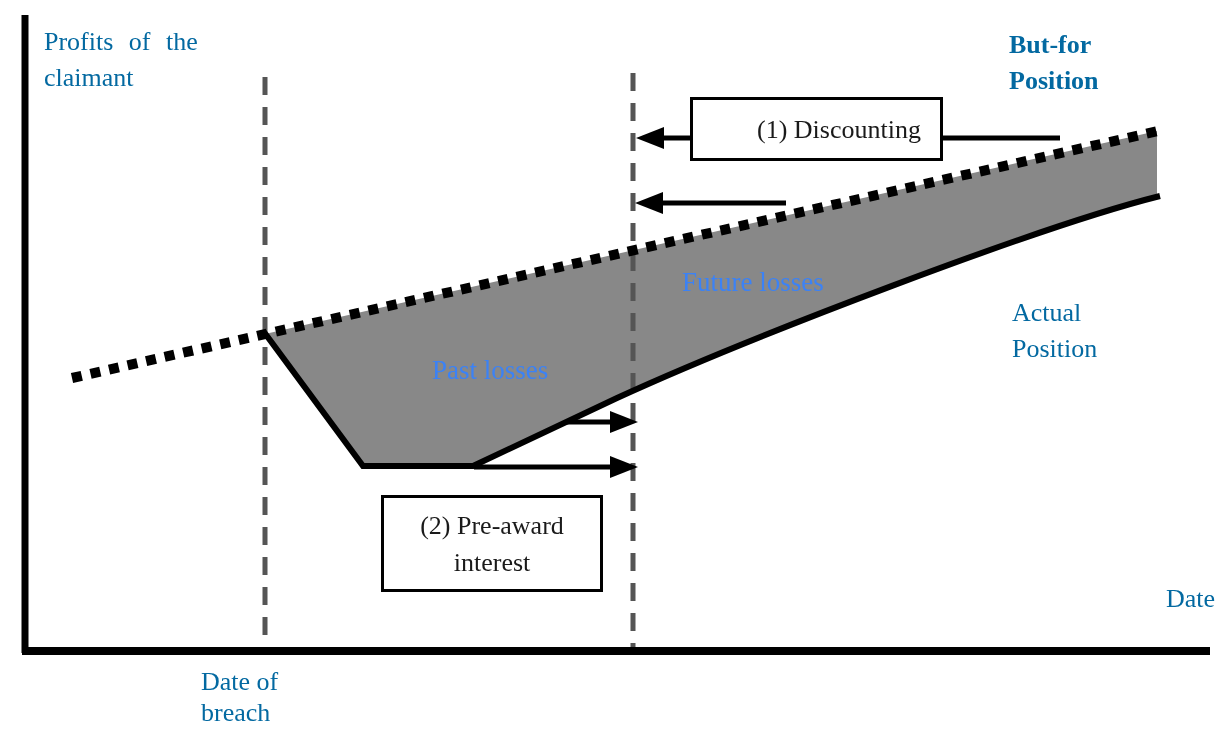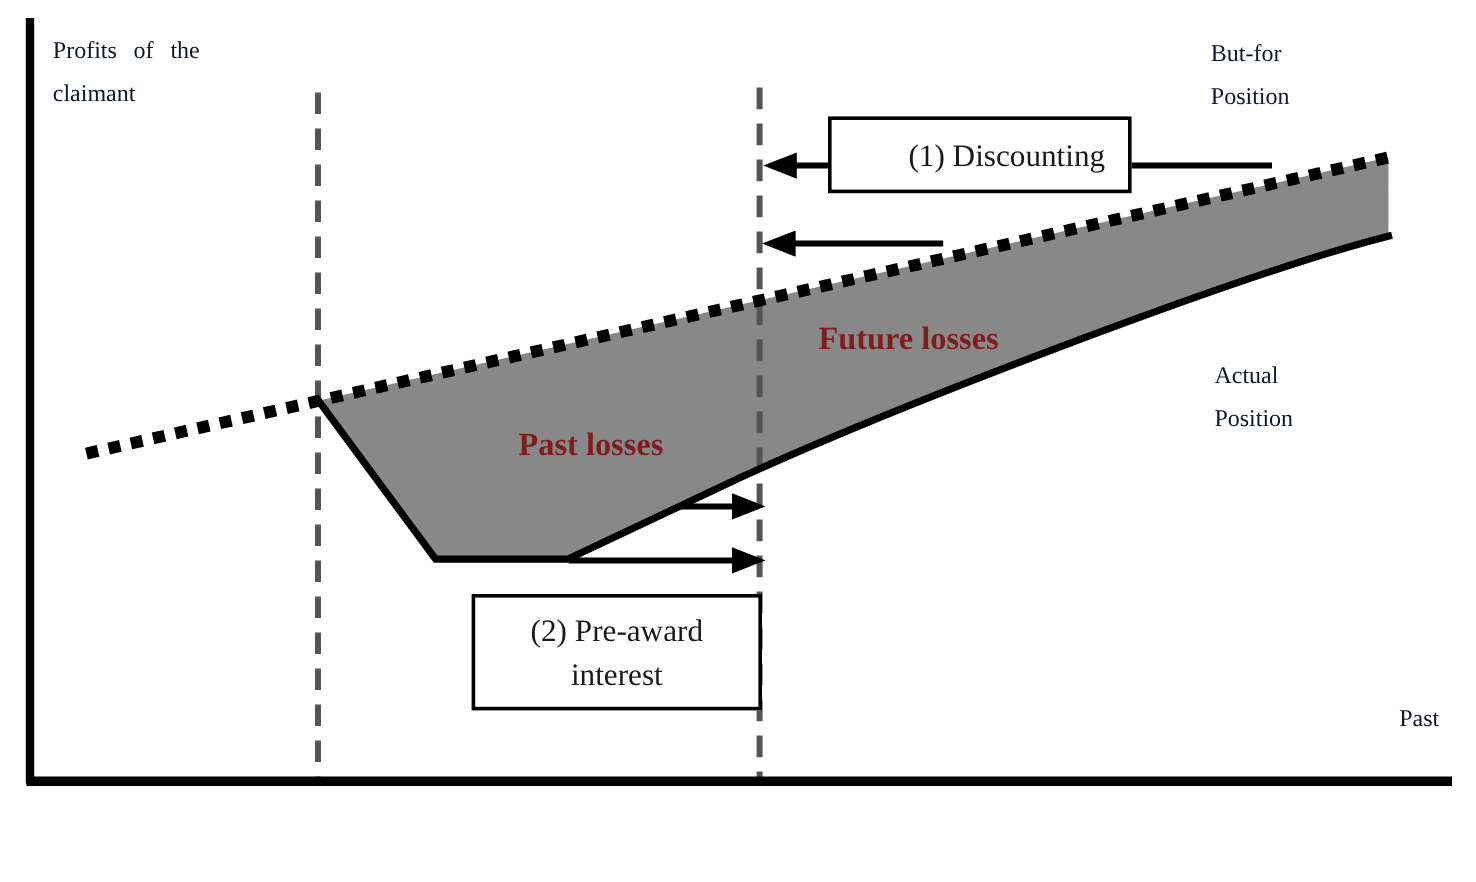--- a/index.html
+++ b/index.html
@@ -7,26 +7,26 @@
     position:relative;
     width:1230px;height:735px;
     background:#ffffff;
     font-family:"Liberation Serif","DejaVu Serif",serif;
     color:#1a1a1a;
     overflow:hidden;
   }
   #plot-svg{position:absolute;left:0;top:0;width:1230px;height:735px;}
   .lbl{
     position:absolute;
-    font-size:20px;
+    font-size:26px;
     line-height:36px;
     white-space:pre-line;
-    color:#0f172a;
+    color:#0369a1;
   }
-  .lbl.white{color:#7f1d1d;font-size:27px;font-weight:bold;}
+  .lbl.white{color:#3b82f6;font-size:27px;}
   .annot-box{
     position:absolute;
     background:#ffffff;
     border:3px solid #000000;
     display:flex;align-items:center;justify-content:center;
     text-align:center;
     font-size:26px;
     line-height:37px;
     white-space:pre-line;
     box-sizing:border-box;
@@ -64,36 +64,38 @@
 
     <line x1="567" y1="422" x2="613" y2="422" stroke="#000000" stroke-width="5"></line>
     <polygon points="638,422 610,411 610,433" fill="#000000"></polygon>
     <line x1="474" y1="467" x2="613" y2="467" stroke="#000000" stroke-width="5"></line>
     <polygon points="638,467 610,456 610,478" fill="#000000"></polygon>
   </svg>
 
   <div class="lbl wsp" style="left:44px;top:24px;">Profits of the
 claimant</div>
 
-  <div class="lbl" style="left:1166px;top:581px;">Past</div>
+  <div class="lbl" style="left:1166px;top:581px;">Date</div>
 
-  <div class="lbl" style="left:1009px;top:27px;">But-for
+  <div class="lbl" style="left:1009px;top:27px;font-weight:bold;">But-for
 Position</div>
 
   <div class="lbl" style="left:1012px;top:255px;margin-top:40px;">Actual
 Position</div>
 
   <div class="lbl white" style="left:432px;top:330px;margin-top:22px;">Past losses</div>
 
   <div class="lbl white" style="left:682px;top:264px;">Future losses</div>
 
   <div class="annot-box" style="left:690px;top:97px;width:253px;height:64px;padding-left:45px;">
     <span>(1) Discounting</span>
   </div>
 
-  <div class="annot-box" style="left:393px;top:495px;width:242px;height:97px;">
+  <div class="annot-box" style="left:381px;top:495px;width:222px;height:97px;">
     <span>(2) Pre-award
 interest</span>
   </div>
 
+  <div class="lbl tick-lbl" style="left:201px;top:666px;">Date of
+breach</div>
 
 
 </div>
 
 </body></html>

